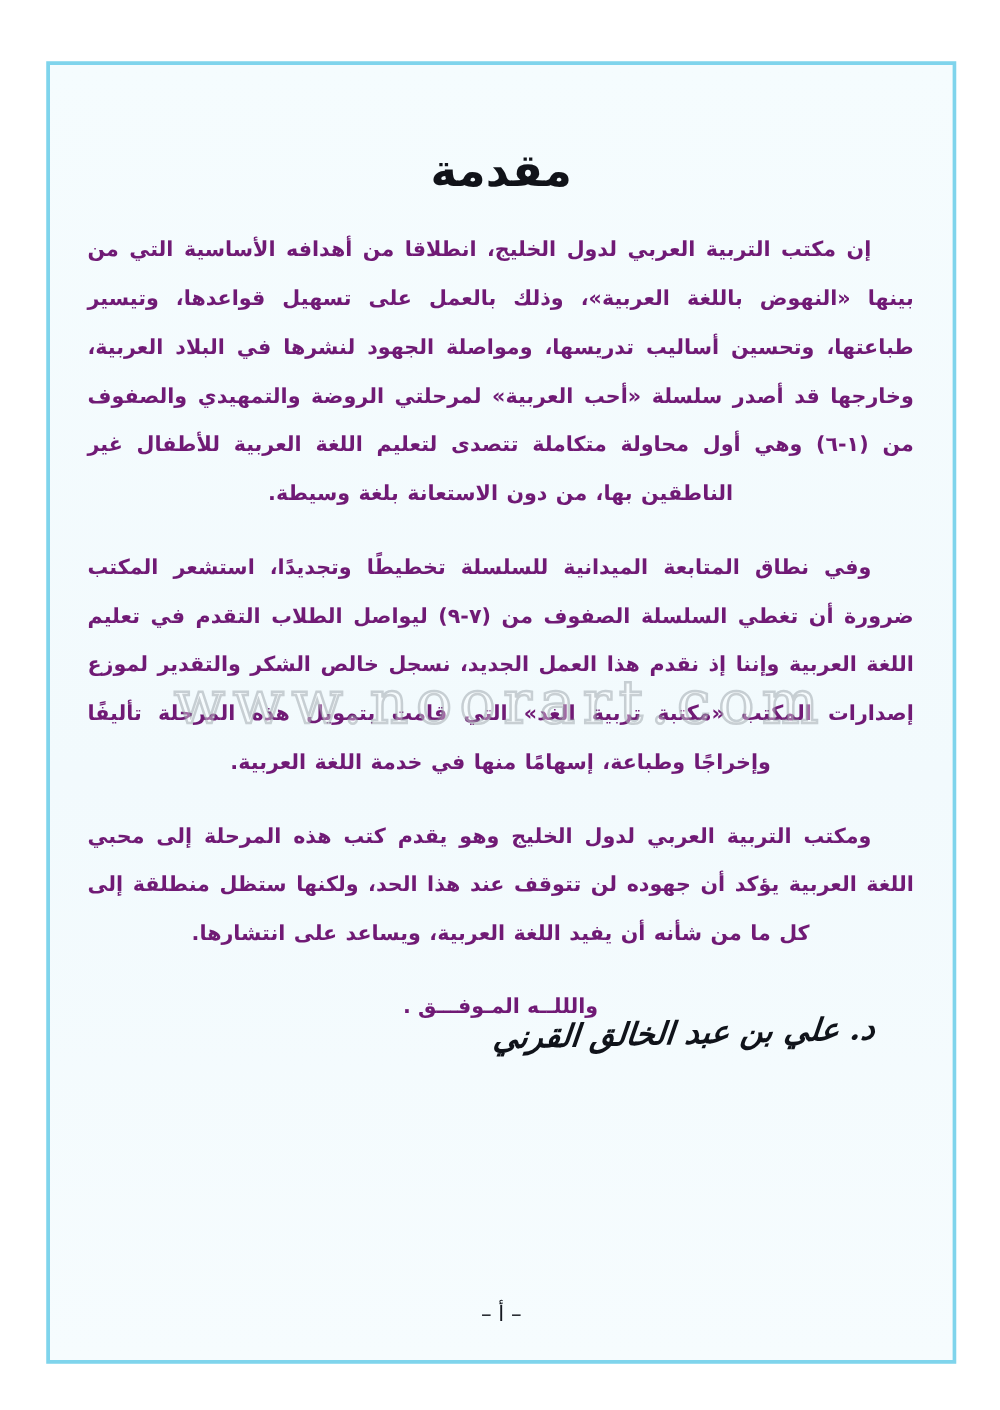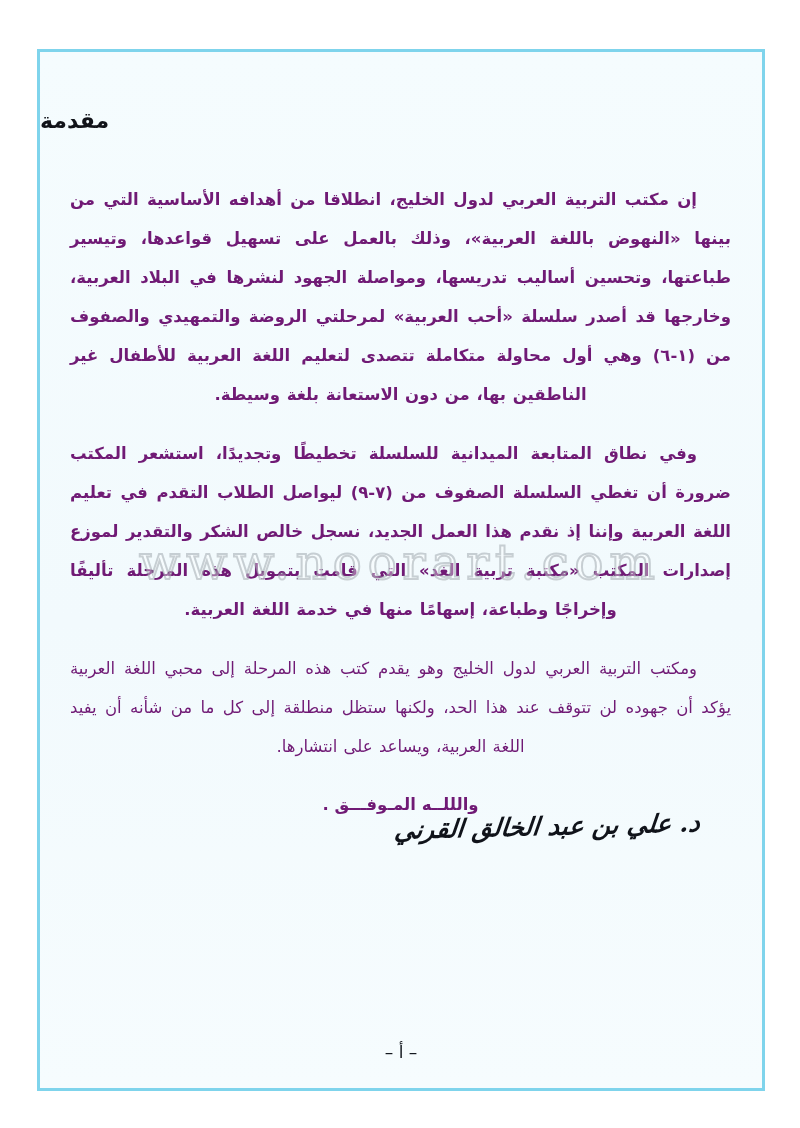--- a/index.html
+++ b/index.html
@@ -43,23 +43,23 @@
     width: 100%;
     height: 100%;
   }
 
   
   .doc-title {
     position: absolute;
     top: 41px;
     left: 0;
     right: 0;
-    text-align: left;
+    text-align: center;
     font-family: "DejaVu Sans", "Liberation Sans", sans-serif;
-    font-size: 22px;
+    font-size: 36px;
     font-weight: 700;
     color: #111319;
     letter-spacing: 3px;
     direction: rtl;
   }
 
   
   .body-block {
     position: absolute;
     top: 128px;
@@ -77,21 +77,21 @@
     font-size: 16.5px;
     font-weight: 700;
     line-height: 39px;
     text-indent: 34px;
     word-spacing: 1px;
   }
   p.para:last-of-type { margin-bottom: 0; }
 
   
   p.para.para-3 {
-    font-weight: 400;
+    font-weight: 700;
   }
 
   .closing-line {
     margin: 22px 0 0 0;
     font-size: 16.5px;
     font-weight: 700;
     line-height: 34px;
     text-align: center;
     text-indent: 0;
     letter-spacing: 1px;

